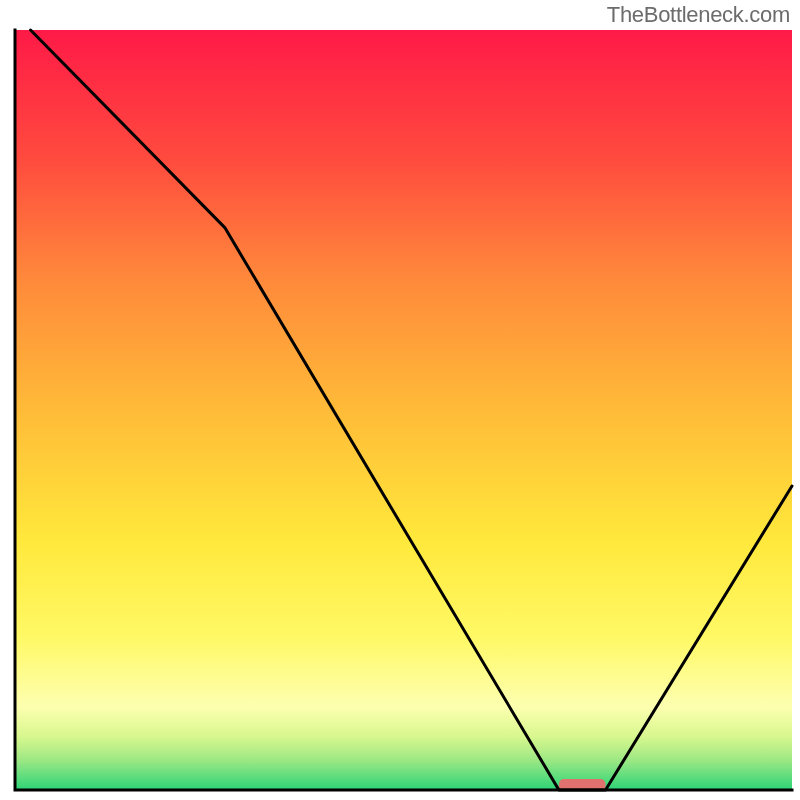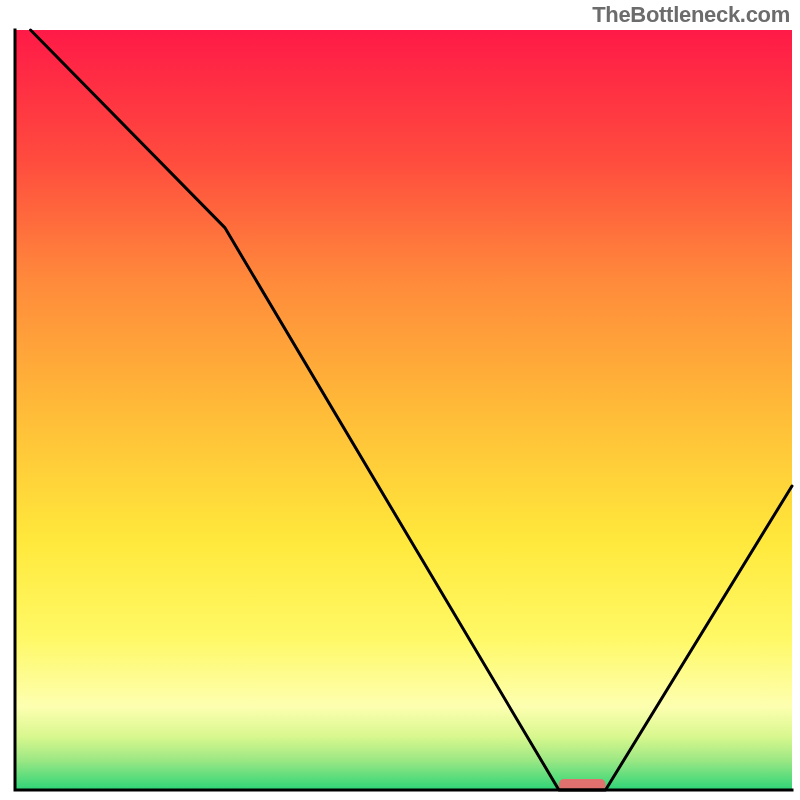--- a/index.html
+++ b/index.html
@@ -14,21 +14,21 @@
   .container {
     position: relative;
     width: 800px;
     height: 800px;
   }
   .attribution {
     position: absolute;
     top: 2px;
     right: 10px;
     font-size: 22px;
-    font-weight: 700;
+    font-weight: 400;
     color: #6c6c6c;
     letter-spacing: -0.3px;
   }
   svg.plot {
     position: absolute;
     left: 0;
     top: 0;
     width: 800px;
     height: 800px;
   }

